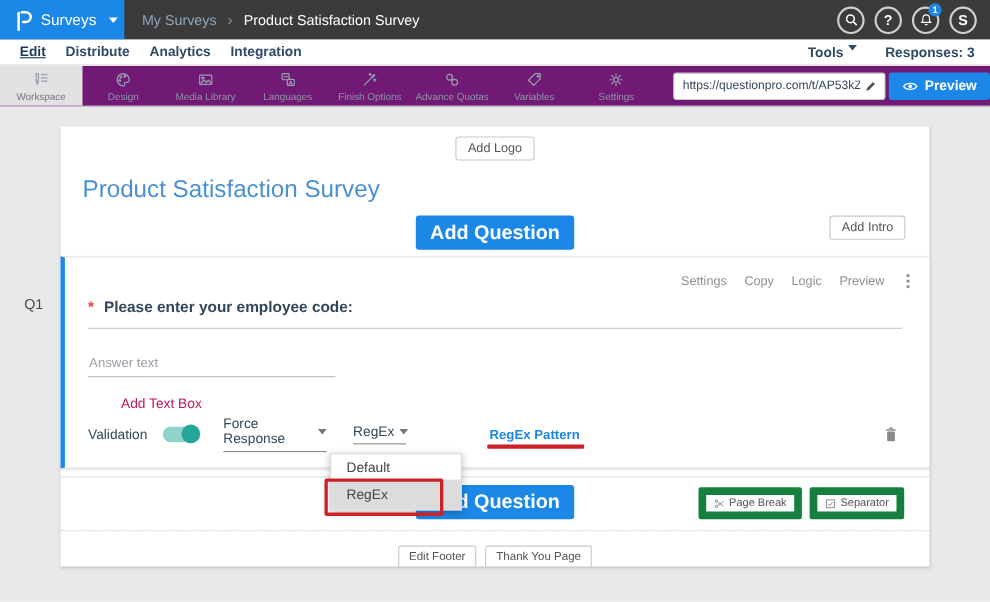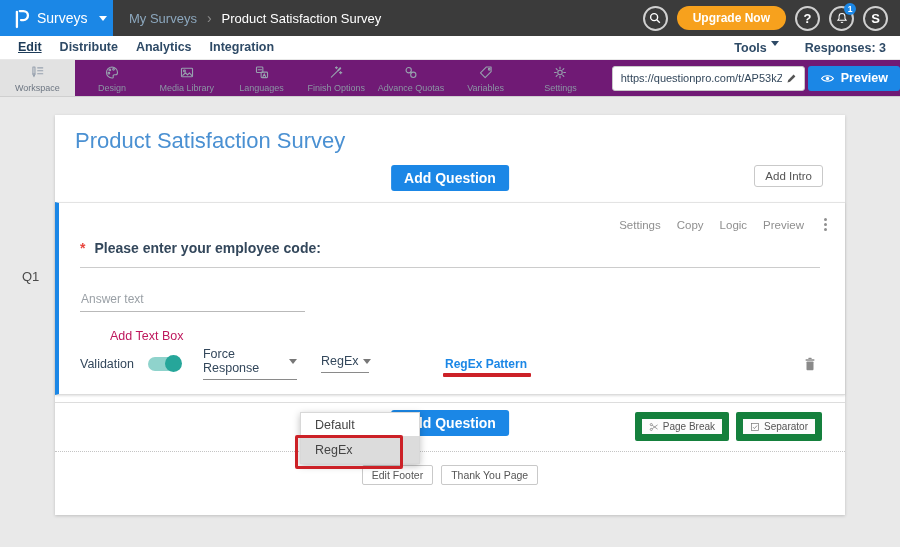--- a/index.html
+++ b/index.html
@@ -43,21 +43,21 @@
   .preview-btn { margin-left:10px; align-self:center; height:25px; background:#1b87e6; color:#fff; border:none; border-radius:3px; font-size:12.5px; font-weight:600; padding:0 12px; display:flex; align-items:center; gap:6px; cursor:pointer; }
 
   
   .page { position:absolute; top:97px; left:0; width:900px; height:450px; background:#e9e9e9; }
   .q-number { position:absolute; left:22px; top:172px; font-size:13px; color:#4a4a4a; }
   .card { position:absolute; left:55px; top:18px; width:790px; height:400px; background:#fff; box-shadow:0 1px 3px rgba(0,0,0,.18); }
   .add-logo-row { display:flex; justify-content:center; padding-top:9px; }
   .ghost-btn { background:#fff; border:1px solid #c9c9c9; border-radius:3px; color:#555; font-size:11.5px; padding:4px 10px; cursor:pointer; font-family:"Liberation Sans",sans-serif; }
   .card-title { margin:13px 0 0 20px; font-size:22px; color:#4a90d2; font-weight:400; cursor:text; }
   .addq-row { position:relative; height:22px; margin-top:13px; }
-  .blue-btn { background:#1b87e6; color:#fff; border:none; border-radius:3px; font-size:14px; font-weight:600; padding:5px 13px; cursor:pointer; font-family:"Liberation Sans",sans-serif; }
+  .blue-btn { background:#1b87e6; color:#fff; border:none; border-radius:3px; font-size:18px; font-weight:600; padding:5px 13px; cursor:pointer; font-family:"Liberation Sans",sans-serif; }
   .addq-center { position:absolute; left:50%; transform:translateX(-50%); top:-2px; }
   .add-intro { position:absolute; right:22px; top:-2px; }
 
   
   .question-block { position:relative; margin-top:13px; height:193px; border-left:4px solid #1b87e6; border-top:1px solid #e3e3e3; border-bottom:1px solid #dcdcdc; box-shadow:0 1px 2px rgba(0,0,0,.12); background:#fff; }
   .q-menu { position:absolute; top:13px; right:14px; display:flex; align-items:center; gap:16px; color:#8f8f8f; font-size:11.5px; }
   .q-menu span { cursor:pointer; }
   .kebab { display:flex; flex-direction:column; gap:2px; cursor:pointer; padding:2px 4px; }
   .kebab i { width:3px; height:3px; border-radius:50%; background:#8f8f8f; }
   .q-title-row { margin:37px 25px 0 21px; border-bottom:1px solid #ccc; padding-bottom:11px; font-size:14px; font-weight:700; color:#33475b; cursor:text; }
@@ -110,21 +110,20 @@
       <span class="bc-sep">›</span>
       <span class="bc-current">Product Satisfaction Survey</span>
     </div>
     <div class="topbar-right">
       <div class="circle-btn">
         <svg width="14" height="14" viewBox="0 0 16 16">
           <circle cx="7" cy="7" r="4" stroke="#fff" stroke-width="1.6" fill="none"></circle>
           <line x1="10" y1="10" x2="13.5" y2="13.5" stroke="#fff" stroke-width="1.6"></line>
         </svg>
       </div>
-      <button class="upgrade-btn">Upgrade Now</button>
       <div class="circle-btn">
         <span>?</span>
       </div>
       <div class="circle-btn">
         <svg width="14" height="14" viewBox="0 0 18 18">
           <path d="M9 3.2a3.8 3.8 0 0 1 3.8 3.8v2.8L14.3 12H3.7l1.5-2.2V7A3.8 3.8 0 0 1 9 3.2z" stroke="#fff" stroke-width="1.3" fill="none"></path>
           <path d="M7.7 14a1.4 1.4 0 0 0 2.6 0" stroke="#fff" stroke-width="1.3" fill="none"></path>
         </svg>
         <span class="badge">1</span>
       </div>
@@ -232,20 +231,23 @@
         <circle cx="8" cy="6" r="1.8" fill="#fff"></circle>
       </svg>
       <span>Preview</span>
     </button>
   </div>
 
   <div class="page">
     <span class="q-number">Q1</span>
 
     <div class="card">
+      <div class="add-logo-row">
+        <button class="ghost-btn">Add Logo</button>
+      </div>
       <div class="card-title">Product Satisfaction Survey</div>
       <div class="addq-row">
         <button class="blue-btn addq-center">Add Question</button>
         <button class="ghost-btn add-intro">Add Intro</button>
       </div>
 
       <div class="question-block">
         <div class="q-menu">
           <span>Settings</span>
           <span>Copy</span>

